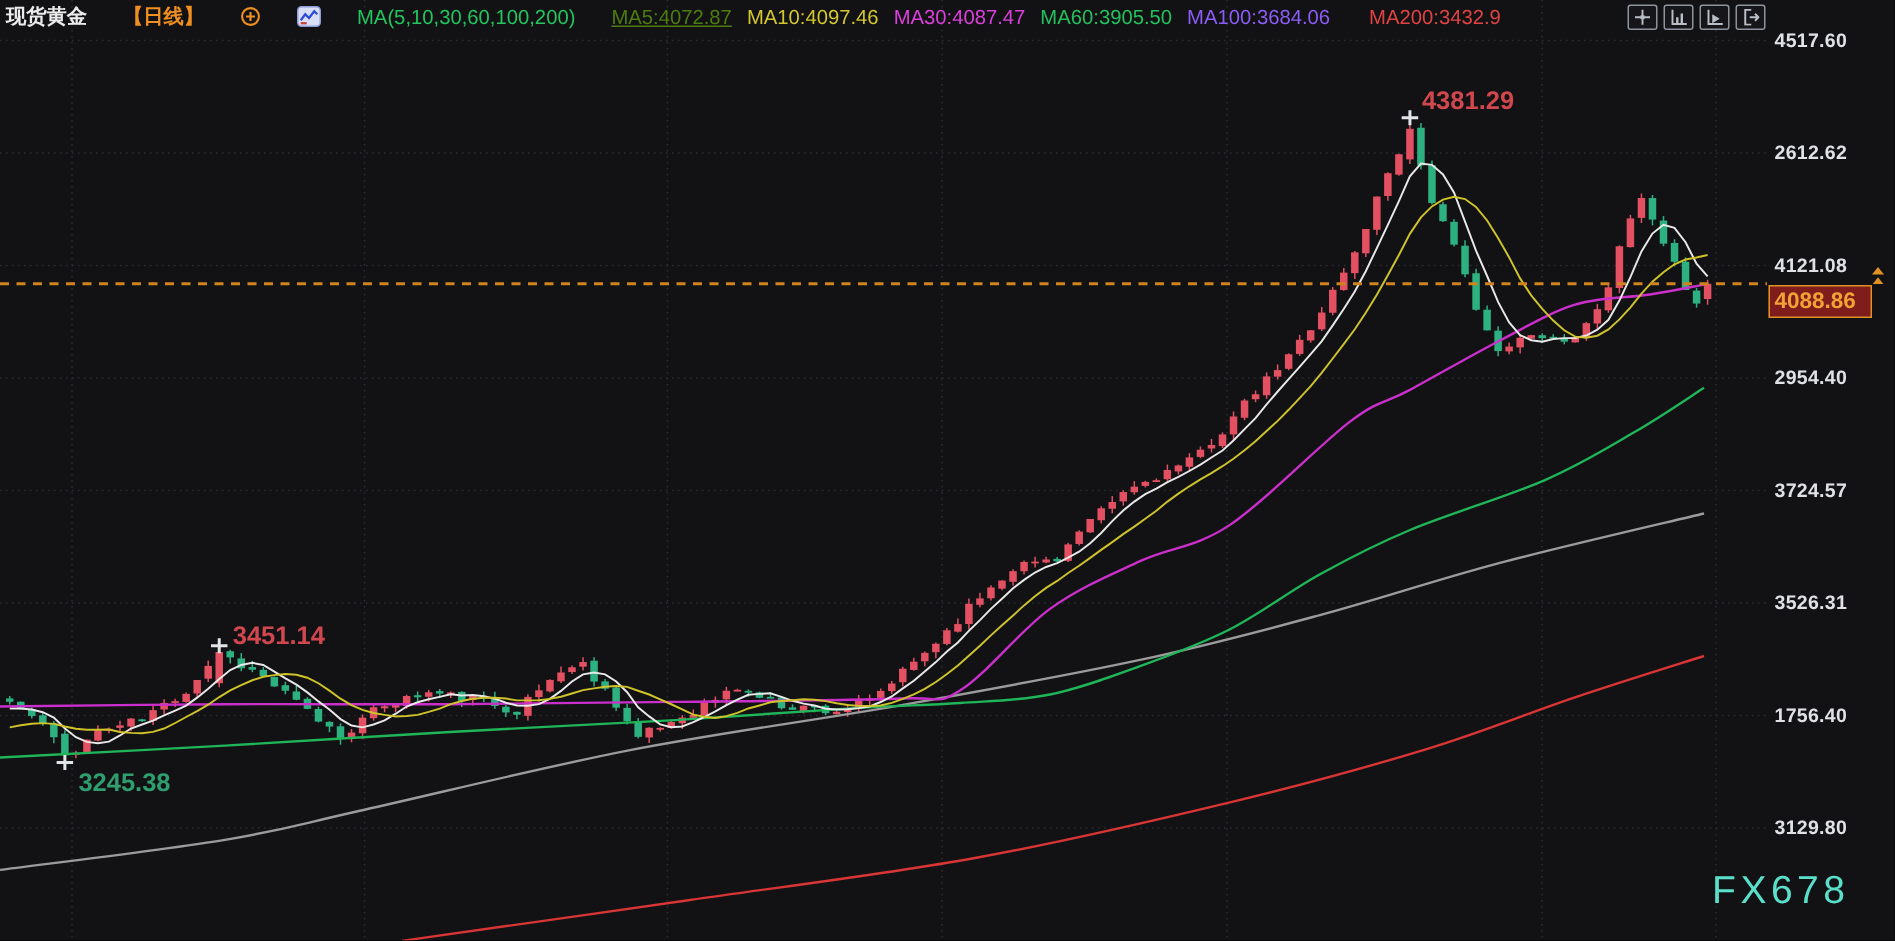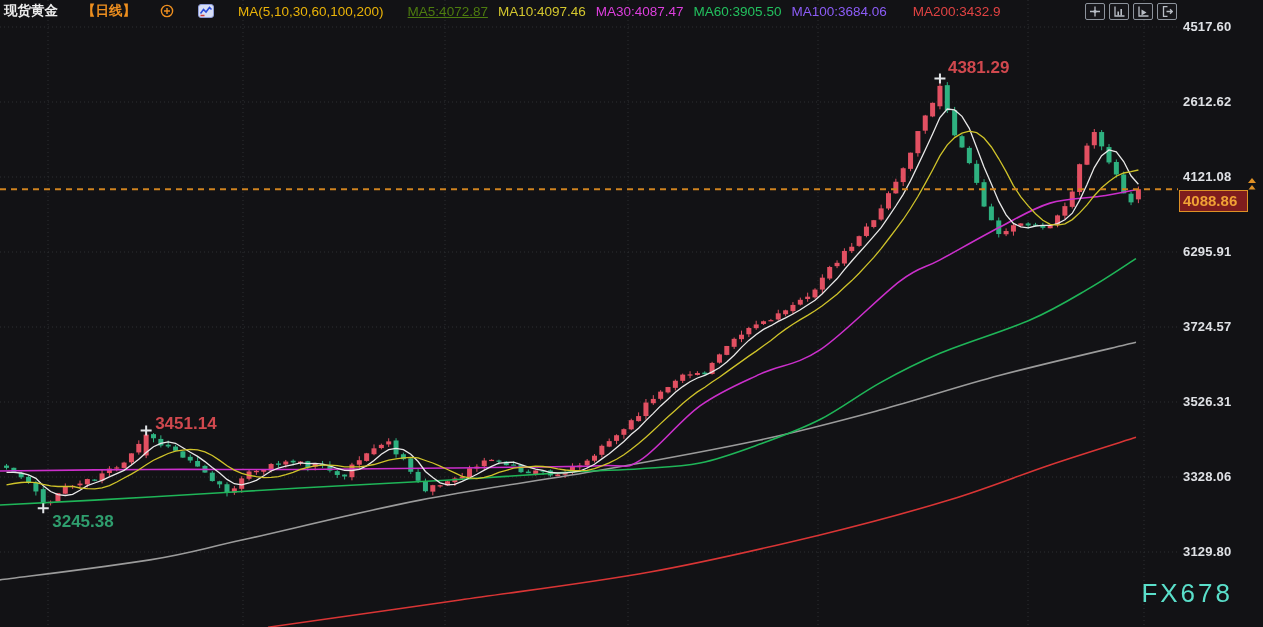--- a/index.html
+++ b/index.html
@@ -5,21 +5,21 @@
   html,body{margin:0;padding:0;background:#000;}
   .stage{position:relative;width:1263px;height:627px;background:#121215;overflow:hidden;
          font-family:"Liberation Sans",sans-serif;}
   #chart{position:absolute;left:0;top:0;}
   
   .header{position:absolute;left:4px;top:2px;height:18px;display:flex;align-items:center;gap:24px;
           font-size:13.5px;white-space:nowrap;z-index:5;}
   .title{color:#ececec;font-weight:bold;}
   .period{color:#ee8f1f;font-weight:bold;}
   .icon-btn{display:inline-flex;align-items:center;}
-  .ma-label{color:#eab308;}
+  .ma-label{color:#22c55e;}
   #ma-values{display:inline-flex;gap:10px;}
   #ma-values span{font-weight:500;}
   
   .toolbar{position:absolute;top:3px;right:86px;display:flex;gap:4px;z-index:5;}
   .tbtn{width:18px;height:15px;border:1px solid #8d939c;border-radius:2px;background:#16161a;
         display:flex;align-items:center;justify-content:center;}
   
   .yaxis{position:absolute;left:1180px;top:0;width:83px;height:627px;z-index:4;}
   .yaxis .tick{position:absolute;left:3px;font-size:13px;font-weight:600;color:#dfe1e5;letter-spacing:.2px;text-align:center;}
   
@@ -427,24 +427,24 @@
         <path d="M6.5 0.5h-4v10h4" stroke="#b9bec6" stroke-width="1.3" fill="none"></path>
         <path d="M5.5 5.5h5.5M9 3.2l2.3 2.3L9 7.8" stroke="#b9bec6" stroke-width="1.3" fill="none"></path>
       </svg>
     </span>
   </div>
 
   <div class="yaxis" id="yaxis">
       <div class="tick" style="top: 19px;">4517.60</div>
       <div class="tick" style="top: 94.0018px;">2612.62</div>
       <div class="tick" style="top: 169.004px;">4121.08</div>
-      <div class="tick" style="top: 244.001px;">6295.91</div>
+      <div class="tick" style="top: 244.001px;">2954.40</div>
       <div class="tick" style="top: 319.003px;">3724.57</div>
       <div class="tick" style="top: 394.005px;">3526.31</div>
-      <div class="tick" style="top: 469.003px;">3328.06</div>
+      <div class="tick" style="top: 469.003px;">1756.40</div>
       <div class="tick" style="top: 544.005px;">3129.80</div>
     </div>
 
   <div class="price-badge">
     <span>4088.86</span>
   </div>
   <svg class="price-arrow" width="14" height="13" viewBox="0 0 14 13">
     <path d="M7 0l4 5H3z" fill="#e09126"></path>
     <path d="M3.5 7h7l-3.5 4.5z" fill="#e09126" transform="rotate(180 7 9.2)"></path>
   </svg>

